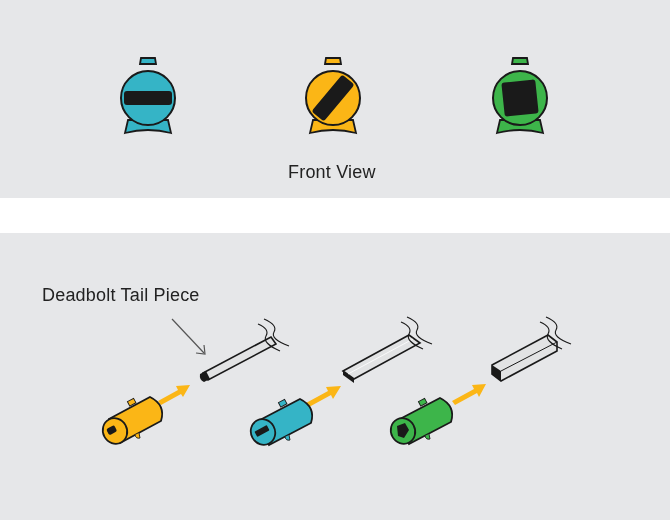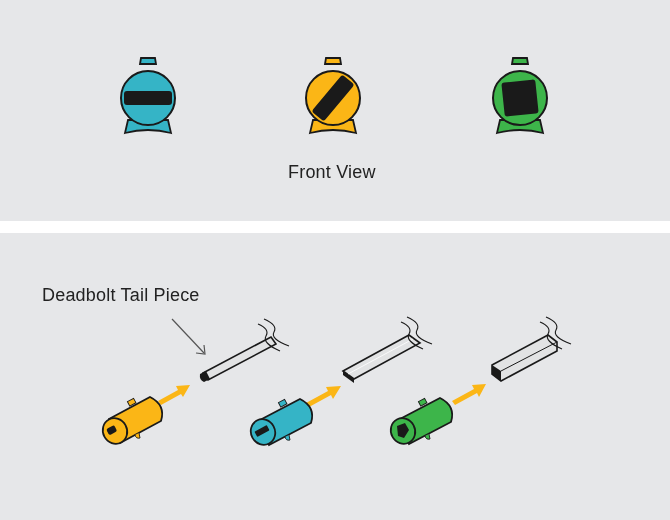--- a/index.html
+++ b/index.html
@@ -1,18 +1,18 @@
 <!DOCTYPE html>
 <html><head>
 <meta charset="utf-8">
 <style>
   html, body { margin:0; padding:0; background:#ffffff; }
   body { width:670px; height:520px; position:relative; overflow:hidden; font-family:"Liberation Sans", sans-serif; }
   .panel { position:absolute; left:0; width:670px; background:#e6e7e9; }
-  #top { top:0; height:221px; }
+  #top { top:0; height:198px; }
   #bottom { top:233px; height:287px; }
   .label { position:absolute; color:#222; font-size:18px; font-family:"Liberation Sans", sans-serif; white-space:nowrap; letter-spacing:0.2px; }
   svg { position:absolute; left:0; top:0; overflow:visible; }
 </style>
 </head>
 <body>
 
 <div id="top" class="panel">
   <svg width="670" height="221">
 

